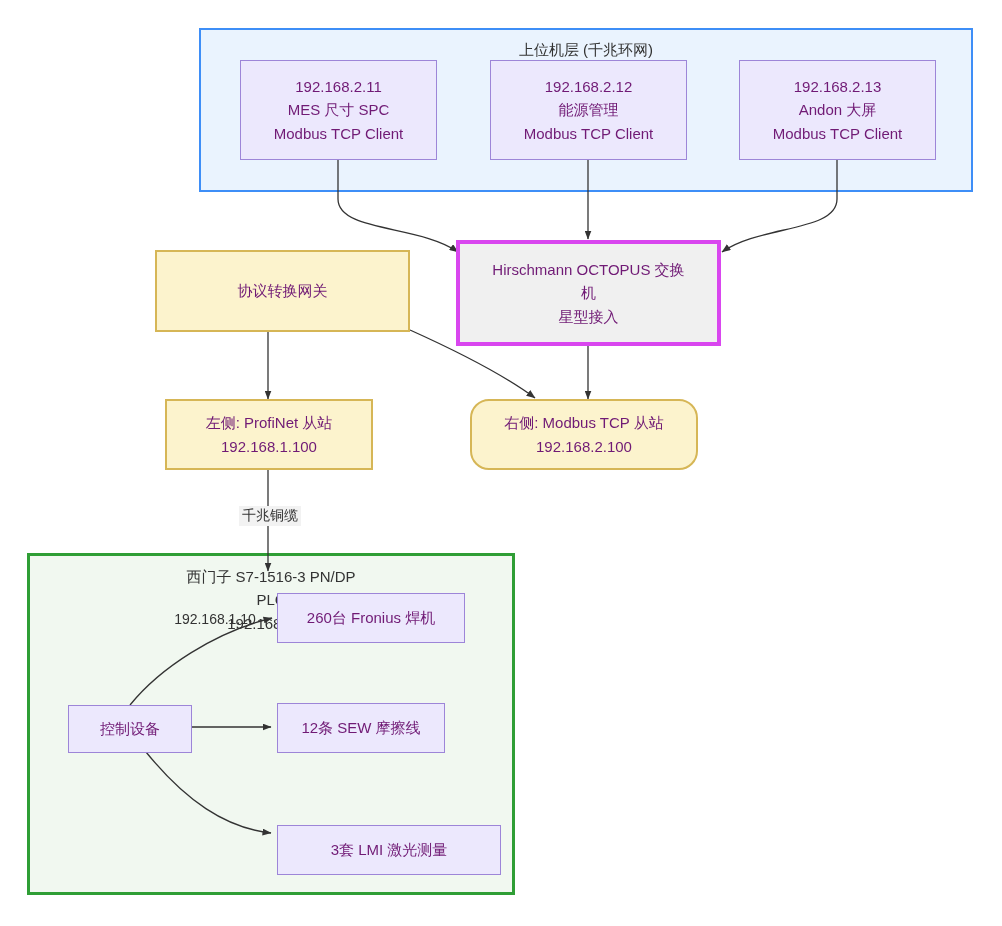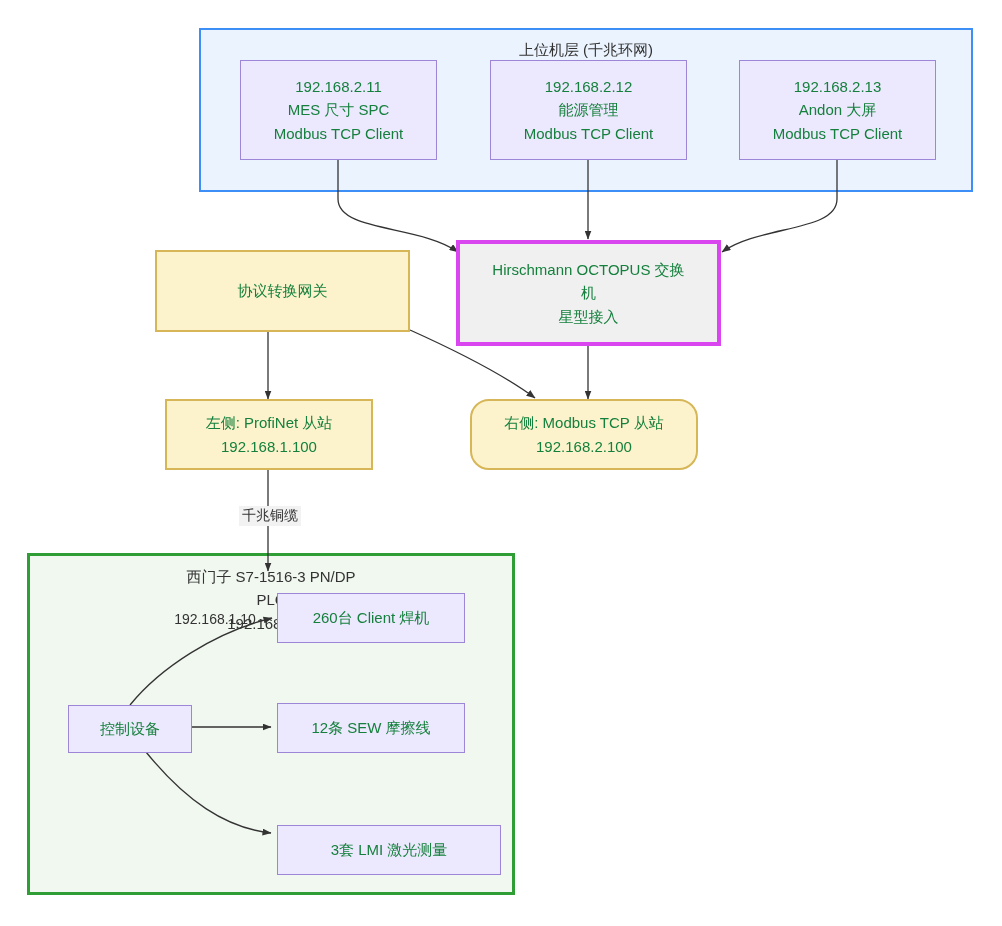--- a/index.html
+++ b/index.html
@@ -49,21 +49,21 @@
   }
   .node {
     position: absolute;
     box-sizing: border-box;
     display: flex;
     flex-direction: column;
     align-items: center;
     justify-content: center;
     text-align: center;
     font-size: 15px;
-    color: #15803d;
+    color: #701a75;
     line-height: 1.55;
   }
   .node-purple {
     background: #ece8fd;
     border: 1px solid #9d85d8;
   }
   .node-yellow {
     background: #fcf3cd;
     border: 2px solid #d6b656;
   }
@@ -169,24 +169,24 @@
   <div class="node node-yellow" style="left:470px; top:399px; width:228px; height:71px;border-radius:19px;">
     <span class="node-line">右侧: Modbus TCP 从站</span>
     <span class="node-line">192.168.2.100</span>
   </div>
 
   <div class="node node-purple" style="left:68px; top:705px; width:124px; height:48px;">
     <span class="node-line">控制设备</span>
   </div>
 
   <div class="node node-purple" style="left:277px; top:593px; width:188px; height:50px;">
-    <span class="node-line">260台 Client 焊机</span>
+    <span class="node-line">260台 Fronius 焊机</span>
   </div>
 
-  <div class="node node-purple" style="left:277px; top:703px; width:188px; height:50px;">
+  <div class="node node-purple" style="left:277px; top:703px; width:168px; height:50px;">
     <span class="node-line">12条 SEW 摩擦线</span>
   </div>
 
   <div class="node node-purple" style="left:277px; top:808px; width:224px; height:50px;margin-top:17px;">
     <span class="node-line">3套 LMI 激光测量</span>
   </div>
 
   <div class="edge-label" style="left:270px; top:516px;">千兆铜缆</div>
 
   <div class="edge-label edge-label-plain" style="left:215px; top:619px;">192.168.1.10</div>

